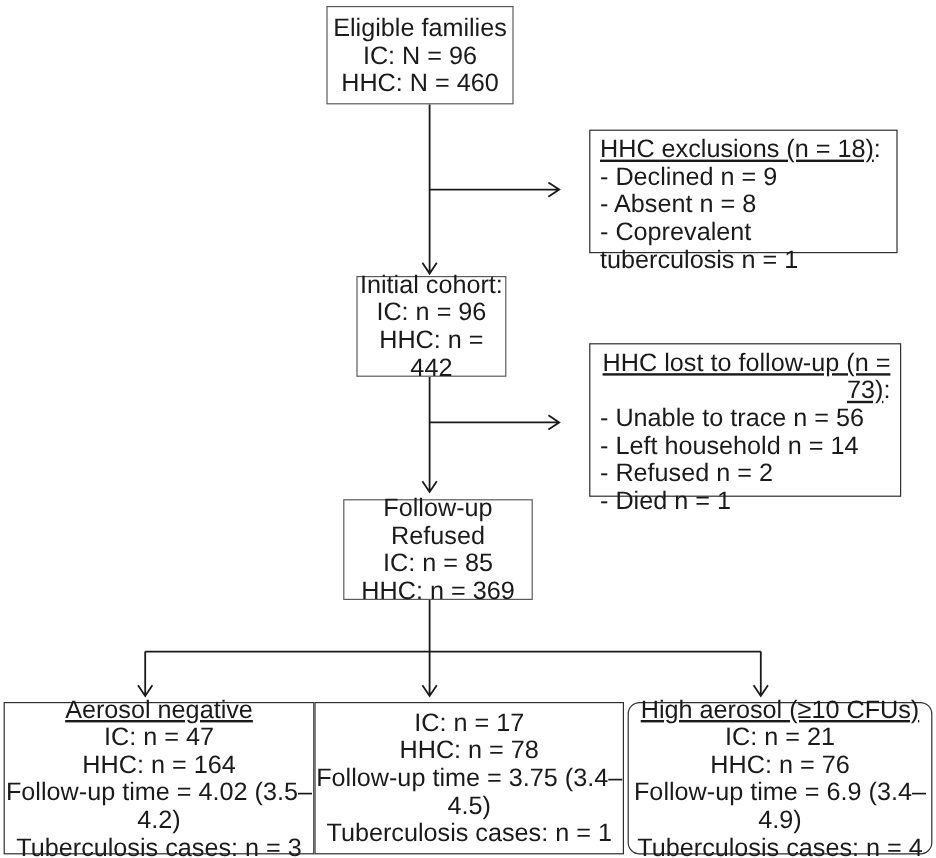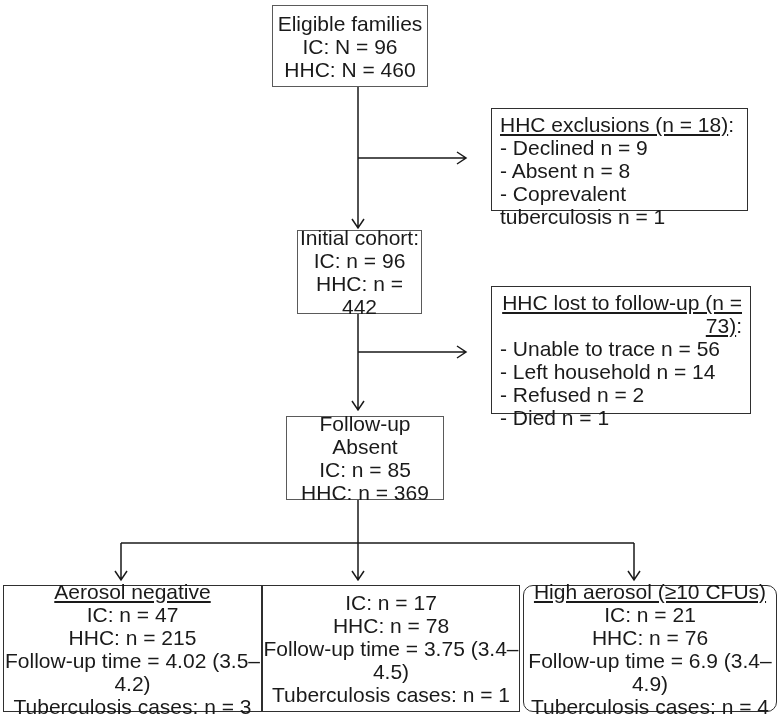--- a/index.html
+++ b/index.html
@@ -100,31 +100,31 @@
     <div class="title-center">
       <span class="u">HHC lost to follow-up (n = 73)</span><span>:</span>
     </div>
     <div>- Unable to trace n = 56</div>
     <div>- Left household n = 14</div>
     <div>- Refused n = 2</div>
     <div>- Died n = 1</div>
   </div>
 
   <div class="box box-center" style="left:286px; top:416px; width:158px; height:84px;">
-    <div>Follow-up Absent</div>
+    <div>Follow-up Refused</div>
     <div>IC: n = 85</div>
     <div>HHC: n = 369</div>
   </div>
 
   <div class="box box-bottom" style="left:3px; top:585px; width:259px; height:127px;">
     <div>
       <span class="u">Aerosol negative</span>
     </div>
     <div>IC: n = 47</div>
-    <div>HHC: n = 215</div>
+    <div>HHC: n = 164</div>
     <div>Follow-up time = 4.02 (3.5–4.2)</div>
     <div>Tuberculosis cases: n = 3</div>
   </div>
 
   <div class="box box-bottom" style="left:262px; top:585px; width:258px; height:127px;">
     <div>IC: n = 17</div>
     <div>HHC: n = 78</div>
     <div>Follow-up time = 3.75 (3.4–4.5)</div>
     <div>Tuberculosis cases: n = 1</div>
   </div>

